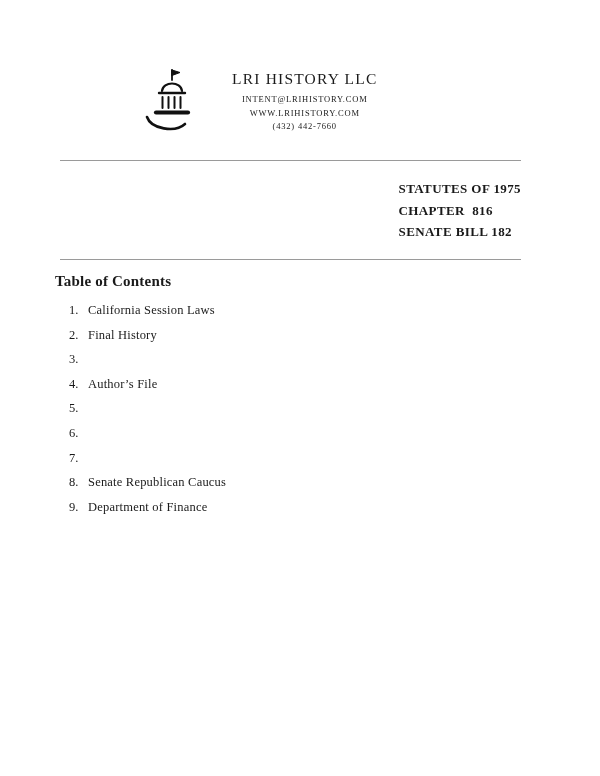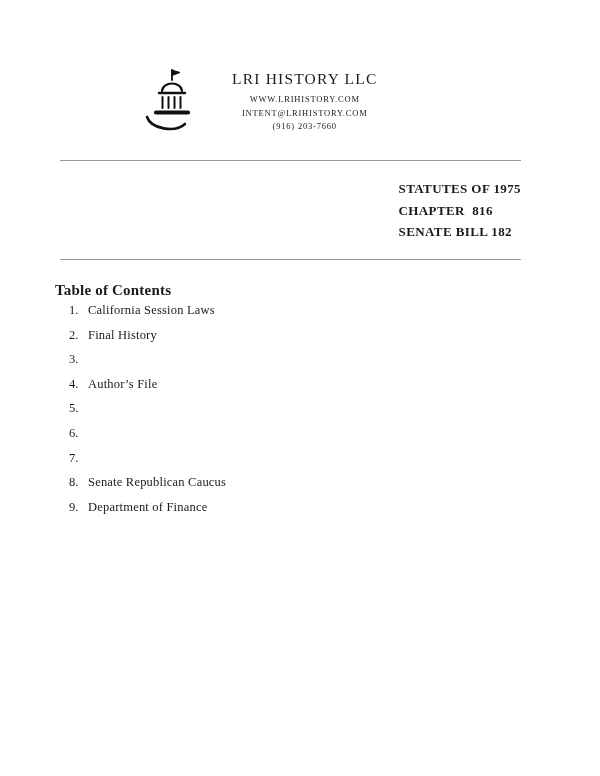--- a/index.html
+++ b/index.html
@@ -66,21 +66,21 @@
     font-weight: bold;
     font-size: 13px;
     line-height: 21.5px;
     letter-spacing: 0.4px;
   }
   .title-line { white-space: pre; }
 
   
   .toc-heading {
     position: absolute;
-    top: 282px;
+    top: 273px;
     left: 55px;
     font-size: 15px;
     font-weight: bold;
     letter-spacing: 0.2px;
   }
   .toc-list {
     position: absolute;
     top: 303px;
     left: 69px;
     list-style: none;
@@ -125,23 +125,23 @@
           <path d="M38.5 31 L38.5 42" stroke-width="2"></path>
 
           <path d="M14 46.5 L46 46.5" stroke-width="4.2"></path>
 
           <path d="M5 51 C9 63, 33 67, 43 58" stroke-width="2.6"></path>
         </g>
       </svg>
     </div>
     <div class="letterhead-text">
       <div class="company">LRI HISTORY LLC</div>
+      <div class="contact">INTENT@LRIHISTORY.COM</div>
       <div class="contact">WWW.LRIHISTORY.COM</div>
-      <div class="contact">INTENT@LRIHISTORY.COM</div>
-      <div class="contact">(916) 203-7660</div>
+      <div class="contact">(432) 442-7660</div>
     </div>
   </header>
 
   <hr class="rule rule-top">
 
   <div class="title-block">
     <div class="title-line">STATUTES OF 1975</div>
     <div class="title-line">CHAPTER  816</div>
     <div class="title-line">SENATE BILL 182</div>
   </div>

